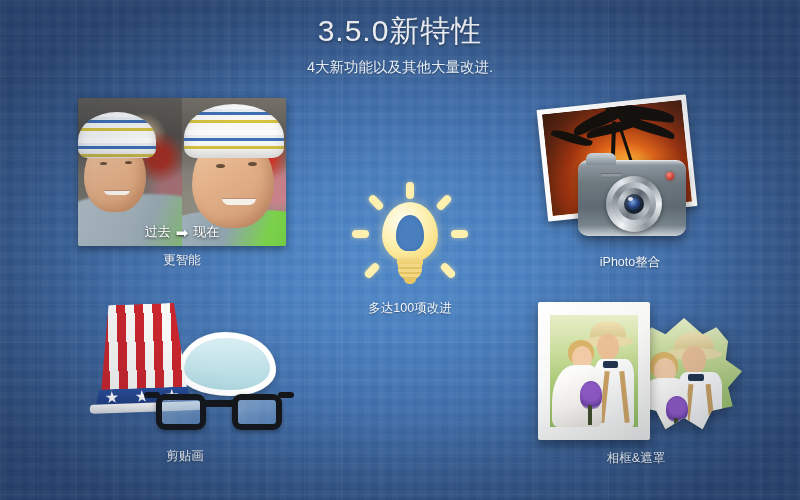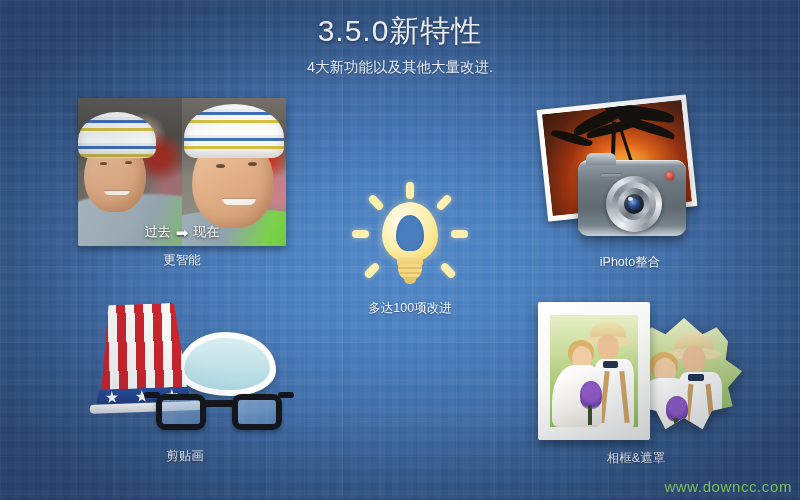--- a/index.html
+++ b/index.html
@@ -525,15 +525,14 @@
           <div class="w-stem" style="left:38px; top:90px; width:4px; height:20px;"></div>
         </div>
       </div>
     </div>
     <div class="caption">相框&amp;遮罩</div>
   </div>
 
   <div id="vignette"></div>
 
   <div id="watermark">
-    <div class="wm-url">www.downcc.com</div>
   </div>
 </div>
 
 </body></html>

